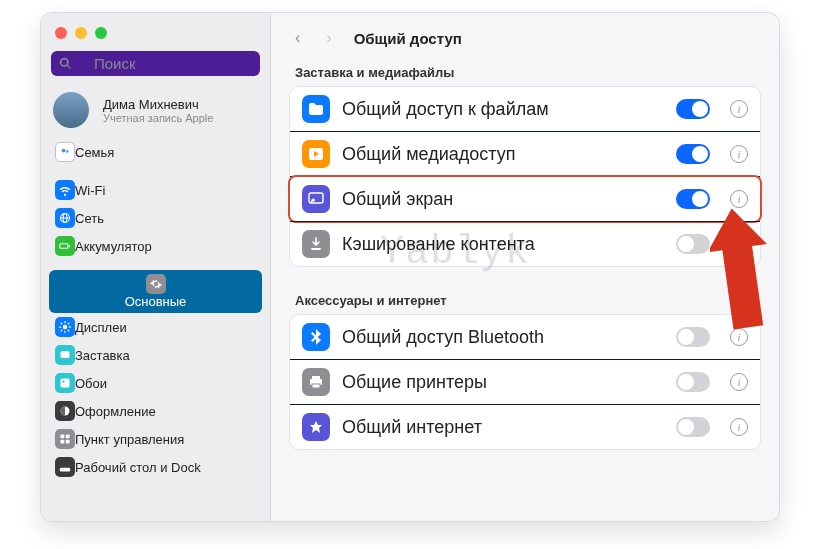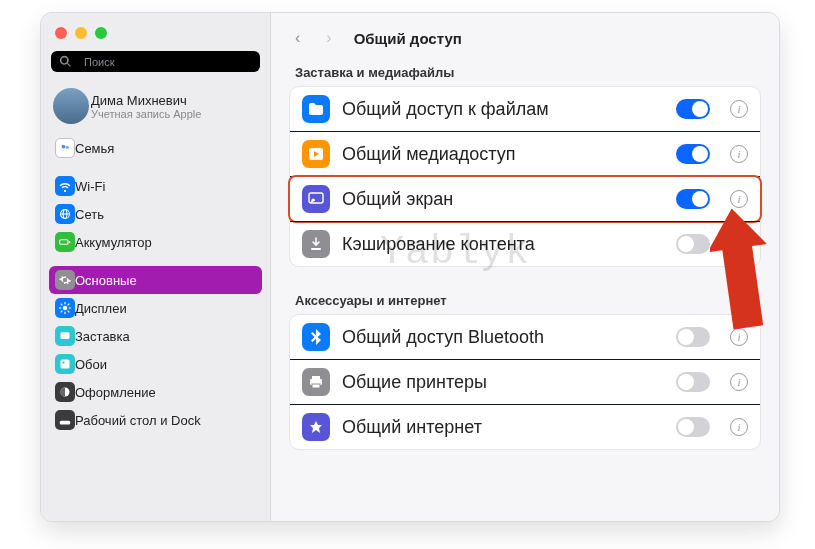--- a/index.html
+++ b/index.html
@@ -2,30 +2,30 @@
 <html><head>
 <meta charset="utf-8">
 <style>
   * { box-sizing: border-box; margin: 0; padding: 0; font-family: -apple-system, "Helvetica Neue", Arial, sans-serif; }
   body { background: #fff; width: 815px; height: 549px; position: relative; }
   .frame { position: absolute; left: 40px; top: 12px; width: 740px; height: 510px; background: #f4f4f6; border: 1px solid #d9d9de; border-radius: 12px; overflow: hidden; display: flex; box-shadow: 0 10px 24px rgba(0,0,0,.12); }
   .sidebar { width: 230px; background: #ededf0; border-right: 1px solid #d9d9de; display: flex; flex-direction: column; }
   .traffic { display: flex; gap: 8px; padding: 14px 14px 10px; }
   .dot { width: 12px; height: 12px; border-radius: 50%; }
   .dot.red { background: #ff5f57; } .dot.yel { background: #febc2e; } .dot.grn { background: #28c840; }
-  .search { margin: 2px 10px 10px; display: flex; align-items: center; background: #000000; border-radius: 6px; padding: 4px 8px; color: #8a8a90; font-size: 11px; gap: 12px; }
+  .search { margin: 2px 10px 10px; display: flex; align-items: center; background: #4c1d95; border-radius: 6px; padding: 4px 8px; color: #8a8a90; font-size: 15px; gap: 22px; }
   .search svg { width: 13px; height: 13px; fill: #8a8a90; }
-  .account { display: flex; align-items: center; gap: 2px; padding: 6px 12px 10px; }
+  .account { display: flex; align-items: center; gap: 14px; padding: 6px 12px 10px; }
   .avatar { width: 36px; height: 36px; border-radius: 50%; background: linear-gradient(#7aa0c4,#4a6c8a); flex: none; }
   .acc-name { font-size: 13px; color: #222; font-weight: 500; }
   .acc-sub  { font-size: 11px; color: #888; }
   .side-list { padding: 0 8px 8px; overflow: hidden; }
   .group-gap { height: 10px; }
   .s-item { display: flex; align-items: center; padding: 4px 6px; border-radius: 6px; font-size: 13px; color: #222; cursor: default; }
-  .s-item.active { background: #a21caf; color: #fff; }
+  .s-item.active { background: #0369a1; color: #fff; flex-direction: column; }
   .s-ico { width: 20px; height: 20px; border-radius: 5px; display: flex; align-items: center; justify-content: center; flex: none; }
   .s-ico svg { width: 12px; height: 12px; fill: #fff; }
   .content { flex: 1; background: #f6f6f8; display: flex; flex-direction: column; }
   .header { display: flex; align-items: center; gap: 18px; padding: 14px 20px 6px; }
   .nav-arrow { color: #909098; font-size: 16px; padding: 2px 4px; }
   .title { font-size: 15px; font-weight: 600; color: #222; }
   .section-label { font-size: 13px; font-weight: 600; color: #333; padding: 10px 24px 6px; }
   .panel { background: #fff; margin: 0 18px 16px; border: 1px solid #e3e3e8; border-radius: 10px; }
   .row { display: flex; align-items: center; padding: 8px 12px; gap: 12px; position: relative; }
   .row + .row { border-top: 1px solid #0f172a; }
@@ -133,20 +133,28 @@
       </div>
         <div class="s-item">
         <span class="s-ico" style="background:#3b3b3d;">
             <svg viewBox="0 0 16 16">
               <use href="#g-appearance"></use>
             </svg>
           </span>
         <span>Оформление</span>
       </div>
         <div class="s-item">
+        <span class="s-ico" style="background:#8e8e93;">
+            <svg viewBox="0 0 16 16">
+              <use href="#g-cc"></use>
+            </svg>
+          </span>
+        <span>Пункт управления</span>
+      </div>
+        <div class="s-item">
         <span class="s-ico" style="background:#3b3b3d;">
             <svg viewBox="0 0 16 16">
               <use href="#g-dock"></use>
             </svg>
           </span>
         <span>Рабочий стол и Dock</span>
       </div>
       </div>
   </div>
 

